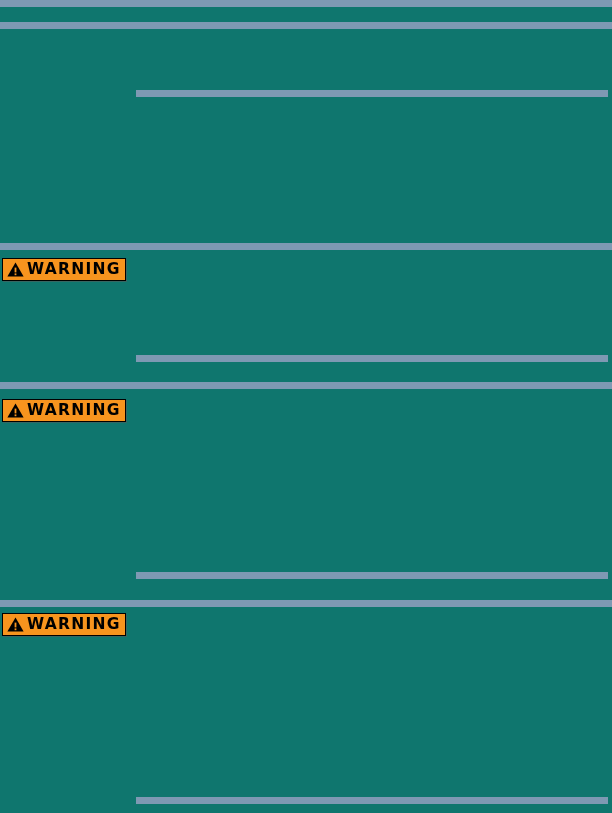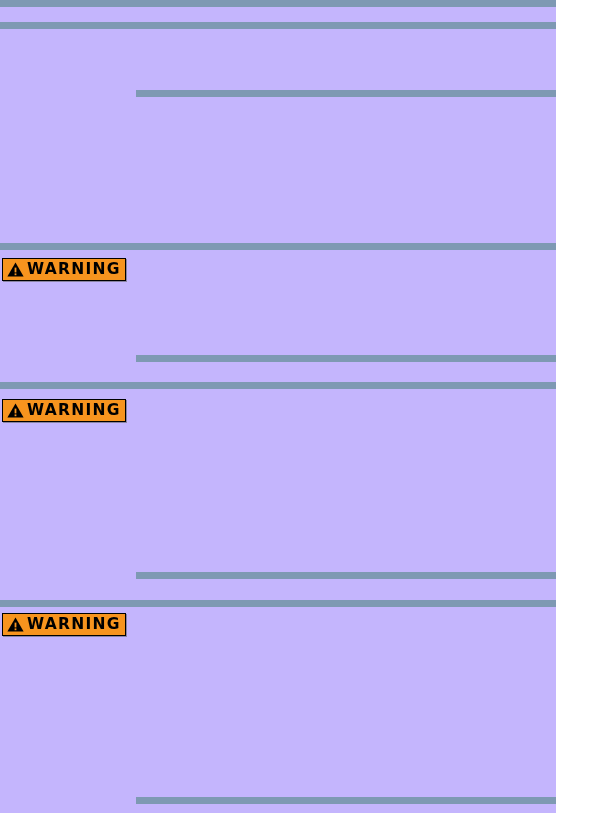--- a/index.html
+++ b/index.html
@@ -48,21 +48,21 @@
     font-size: 15.5px;
     line-height: 1;
     letter-spacing: 1.3px;
     color: #000000;
     white-space: nowrap;
   }
 </style>
 </head>
 <body>
 
-<div id="page" style="width: 556px; height: 813px; background: #c4b5fd;">
+<div id="page" style="width: 612px; height: 813px; background: #0f766e;">
     <div class="rule" style="left: 0px; top: 0px; width: 612px; height: 7px; background: rgb(126, 153, 179);"></div>
     <div class="rule" style="left: 0px; top: 22px; width: 612px; height: 7px; background: rgb(126, 153, 179);"></div>
     <div class="rule" style="left: 136px; top: 90px; width: 472px; height: 7px; background: rgb(126, 153, 179);"></div>
     <div class="rule" style="left: 0px; top: 243px; width: 612px; height: 7px; background: rgb(126, 153, 179);"></div>
     <div class="rule" style="left: 136px; top: 355px; width: 472px; height: 7px; background: rgb(126, 153, 179);"></div>
     <div class="rule" style="left: 0px; top: 382px; width: 612px; height: 7px; background: rgb(126, 153, 179);"></div>
     <div class="rule" style="left: 136px; top: 572px; width: 472px; height: 7px; background: rgb(126, 153, 179);"></div>
     <div class="rule" style="left: 0px; top: 600px; width: 612px; height: 7px; background: rgb(126, 153, 179);"></div>
     <div class="rule" style="left: 136px; top: 797px; width: 472px; height: 7px; background: rgb(126, 153, 179);"></div>
     <div class="warning-badge" style="left: 2px; top: 258px; width: 124px; height: 23px; background: rgb(247, 148, 30); border-color: rgb(0, 0, 0);">

